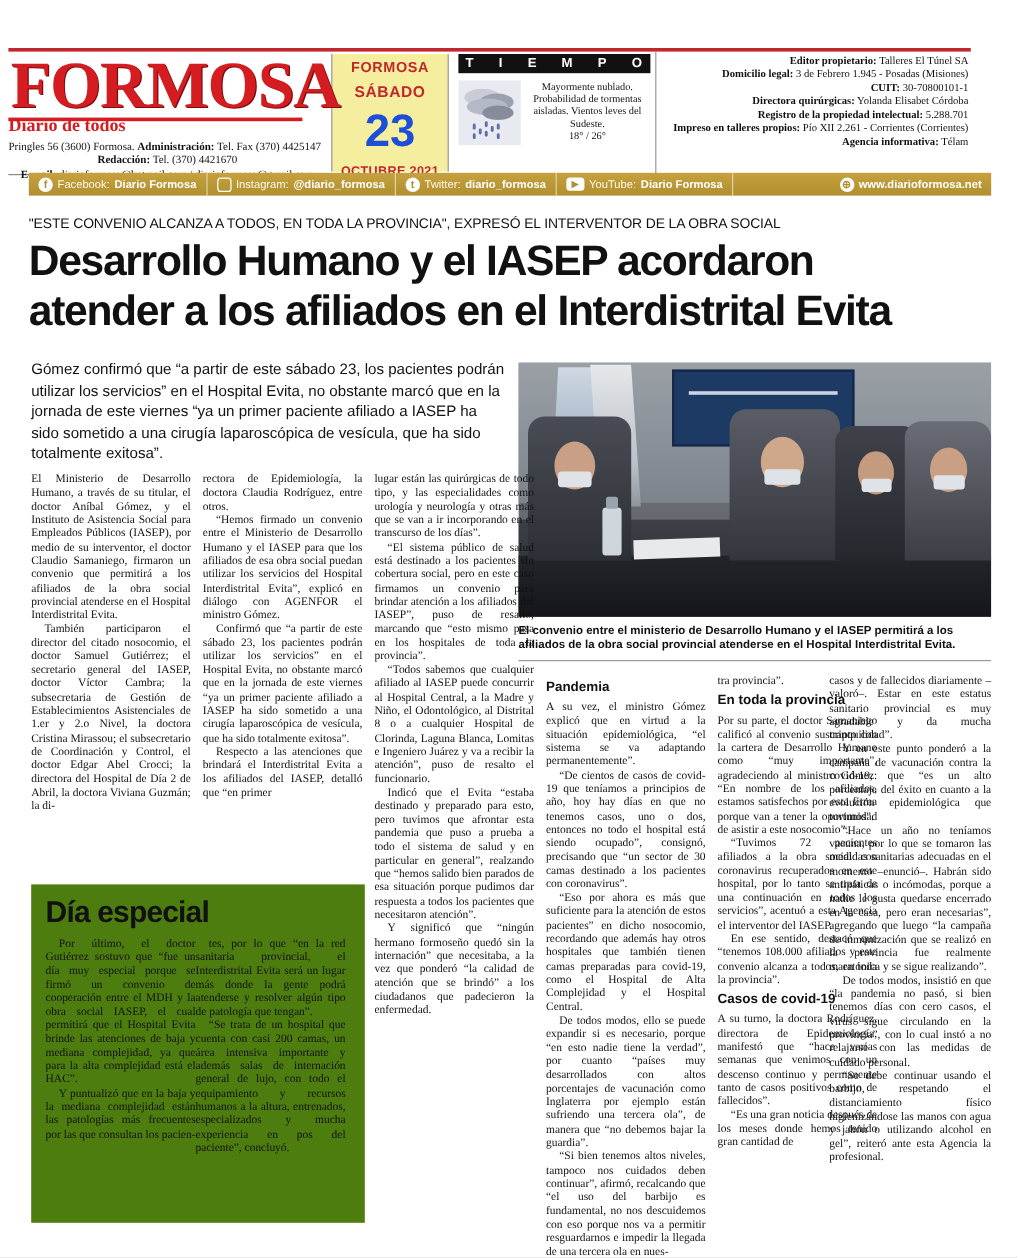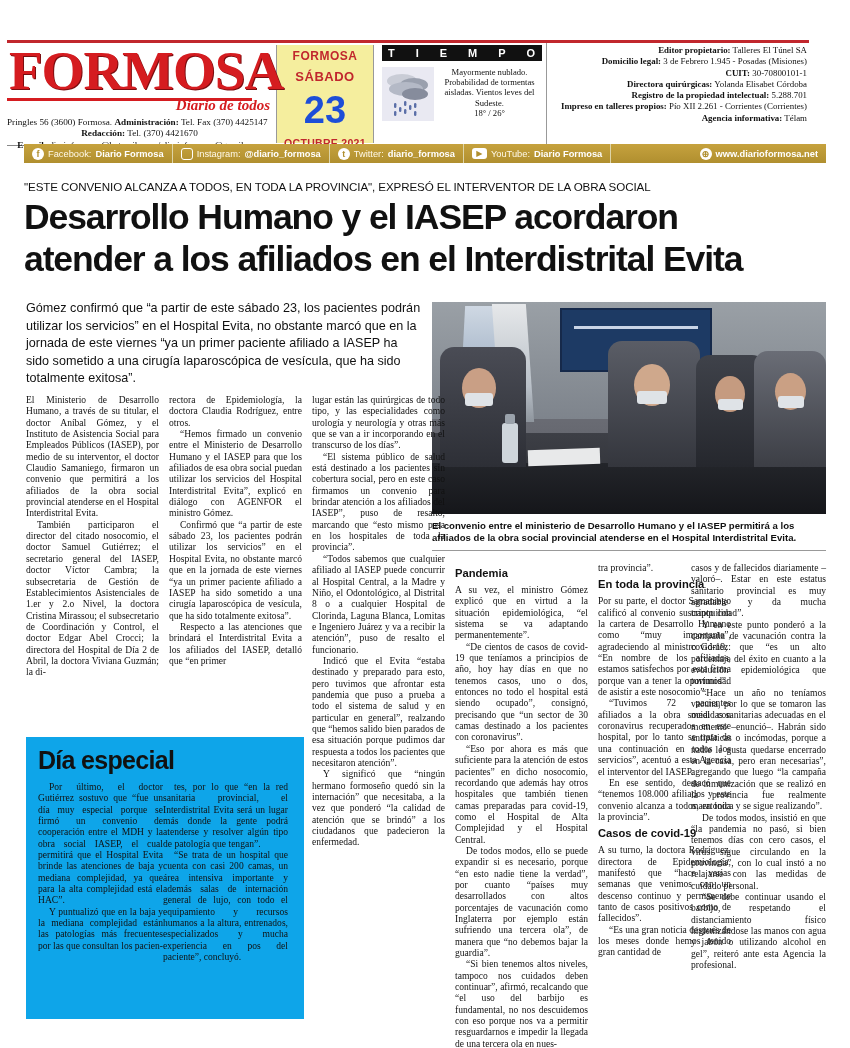--- a/index.html
+++ b/index.html
@@ -10,22 +10,22 @@
   }
   
   .masthead{position:absolute;left:7px;top:40px;width:802px;height:102px;
     border-top:3px solid #c1272d;border-bottom:1px solid #888;display:flex;}
   .mh-logo{width:265px;padding-top:2px;position:relative;}
   .formosa-word{
     font-family:"Liberation Serif",serif;font-weight:bold;font-size:55px;
     color:#d51c20;letter-spacing:-1px;line-height:52px;margin:0;padding-left:2px;
     text-shadow:1px 1px 0 #7a0d10;
   }
-  .diario-todos{font-family:"Liberation Serif",serif;font-weight:bold;font-style:italic;
-    font-size:15px;color:#d51c20;text-align:right;margin-top:-4px;padding-right:2px;}
+  .diario-todos{font-family:"Liberation Serif",serif;font-weight:bold;
+    font-size:15px;color:#d51c20;text-align:left;margin-top:-4px;padding-right:2px;}
   .redline{height:3px;background:#d51c20;width:245px;margin-top:1px;}
   .mh-addr{font-size:9.2px;line-height:11.4px;color:#111;margin-top:3px;text-align:center;}
   .mh-addr b{font-weight:bold;}
   .mh-addr .l1{text-align:left;}
   .mh-date{width:96px;background:#f5ee9e;border-left:1px solid #999;border-right:1px solid #999;
     display:flex;flex-direction:column;align-items:center;justify-content:flex-start;
     margin:2px 6px 2px 4px;}
   .d-for{font-family:"Liberation Sans",sans-serif;font-weight:bold;font-size:12px;color:#c1272d;
     letter-spacing:.5px;margin-top:4px;}
   .d-rule{width:78px;height:1px;background:#b9ae4e;margin:3px 0;}
@@ -74,21 +74,21 @@
   .c1{left:26px;top:394px;width:133px;}
   .c2{left:169px;top:394px;width:133px;}
   .c3{left:312px;top:394px;width:133px;}
   .c4{left:455px;top:562px;width:133px;}
   .c5{left:598px;top:562px;width:133px;}
   .c6{left:691px;top:562px;width:135px;}
   .subhead{font-family:"Liberation Sans",sans-serif;font-weight:bold;font-size:11.2px;
     line-height:13px;color:#111;margin:5px 0 4px;text-indent:0;}
   
   .greenbox{position:absolute;left:26px;top:737px;width:278px;height:282px;
-    background:#0ea5e9;}
+    background:#4d7c0f;}
   .gb-title{font-family:"Liberation Sans",sans-serif;font-weight:bold;font-size:25px;
     color:#111;padding:9px 0 4px 12px;letter-spacing:-.7px;}
   .gb-cols{display:flex;padding:2px 11px 0 12px;}
   .gb-col{width:125px;font-size:9.55px;line-height:11.35px;text-align:justify;color:#111;}
   .gb-col p{margin:0;text-indent:11px;}
   
   .ph-bg{position:absolute;inset:0;background:linear-gradient(180deg,#8e9097 0%,#6e7078 45%,#55575f 100%);}
   .ph-wall{position:absolute;left:0;top:0;width:100%;height:55%;
     background:linear-gradient(180deg,#9aa0a6 0%,#7e848c 100%);}
   .ph-flag{position:absolute;left:30px;top:4px;width:40px;height:120px;

